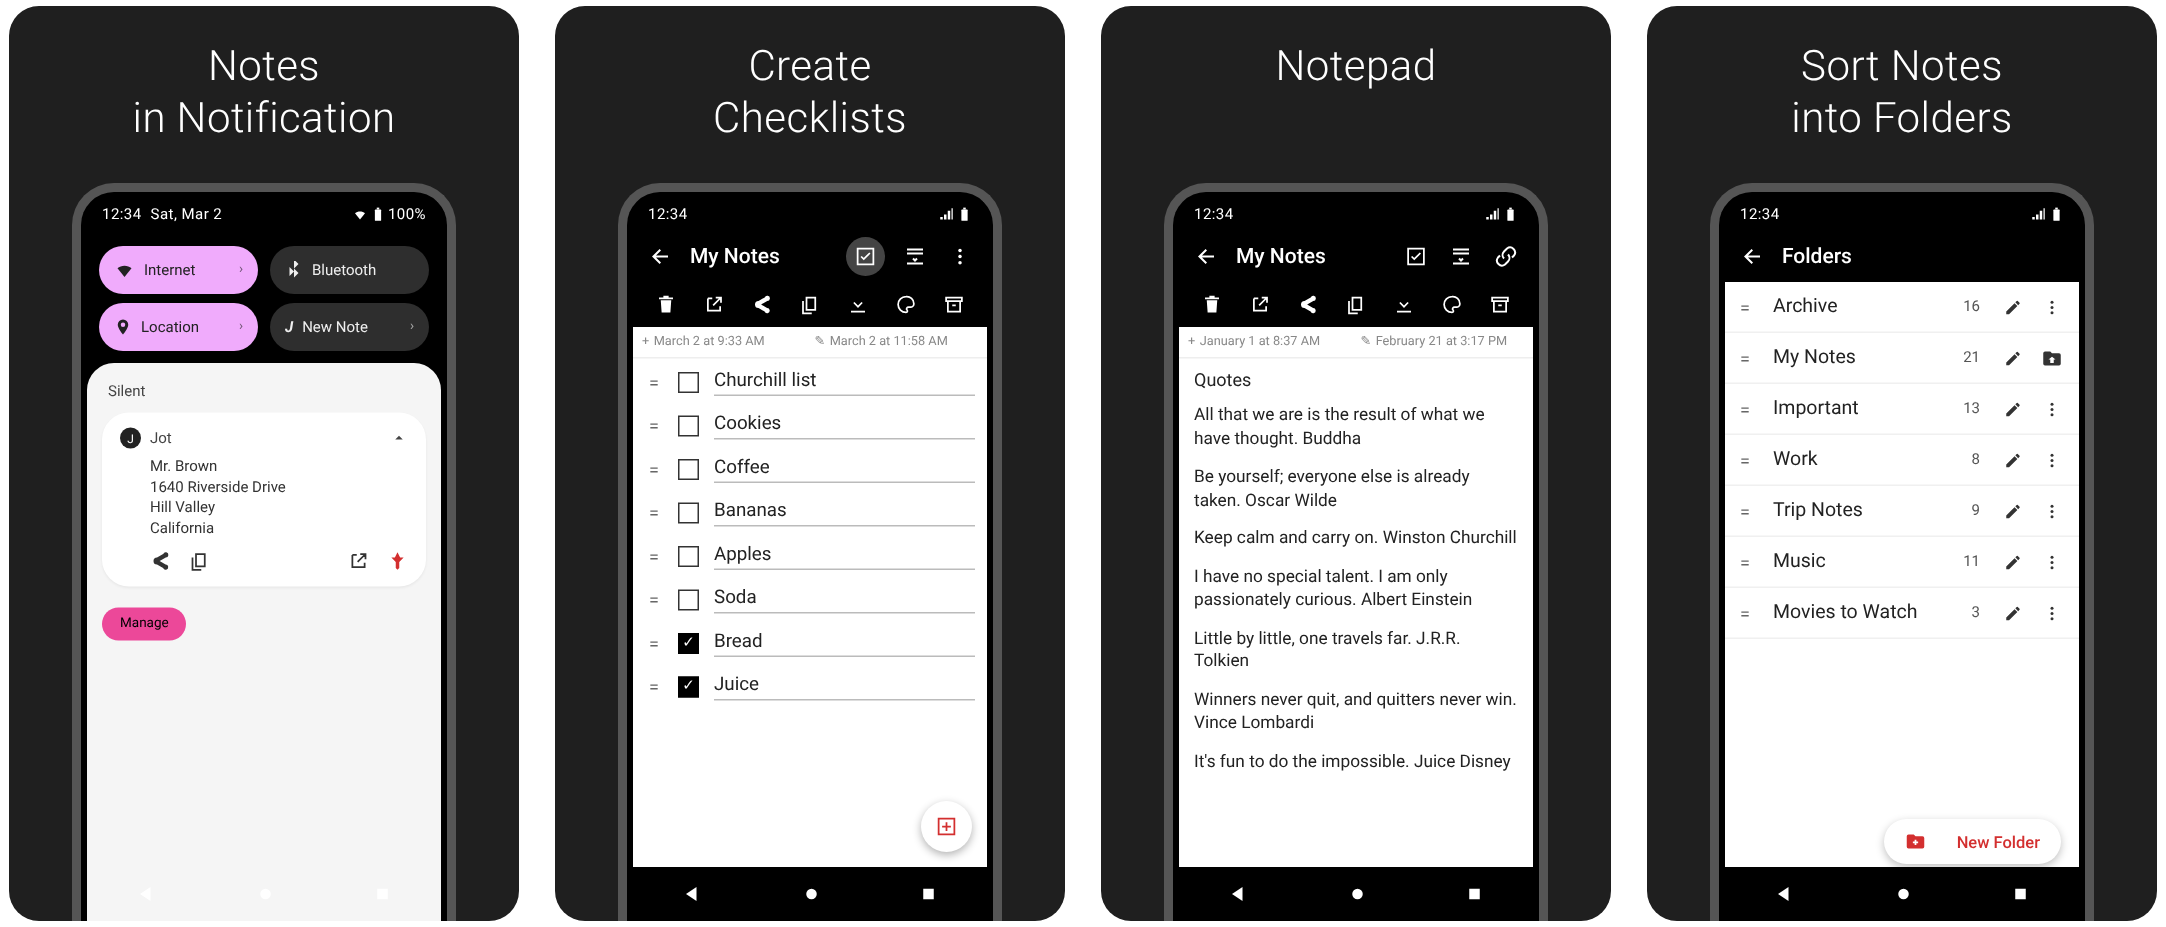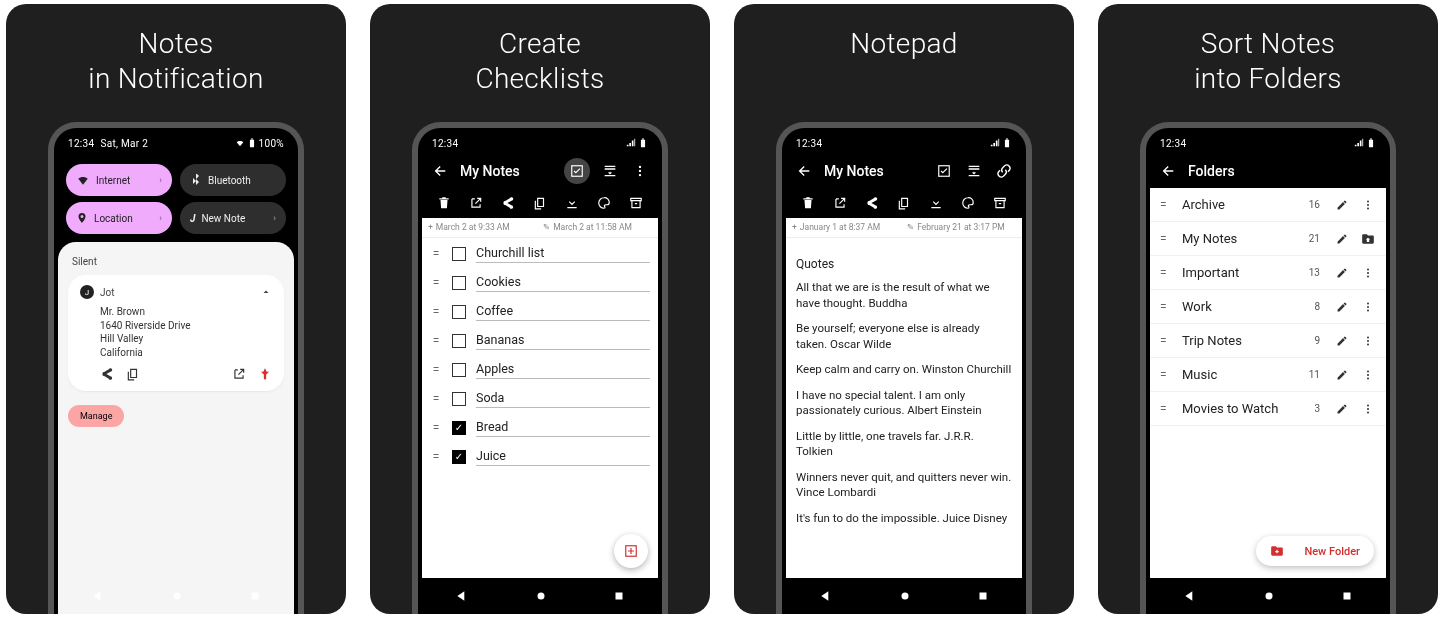--- a/index.html
+++ b/index.html
@@ -128,38 +128,38 @@
   .chk.checked { background:#000; border-color:#000; }
   .chk.checked::after { content:"✓"; color:#fff; font-size:10px; line-height:1;}
   .check-item .txt {
     font-size:12.5px; color:#222;
     border-bottom:1px solid #bbb;
     flex:1;
     padding-bottom:2px;
   }
   
   .note-body { padding:6px 10px; font-size:11.5px; color:#222; line-height:1.35; }
-  .note-title { margin-bottom:8px; font-size:12px;margin-top:12px; }
+  .note-title { margin-bottom:8px; font-size:12px; }
   .para { margin-bottom:10px; }
   
   .folder-row {
     display:flex;
     align-items:center;
     gap:10px;
     padding:9px 10px;
     border-bottom:1px solid #f0f0f0;
   }
   .folder-row .drag { color:#666; font-size:12px; width:12px; }
   .folder-row .name { flex:1; font-size:13px; color:#222; }
   .folder-row .count { font-size:10px; color:#555; margin-right:4px;}
   .folder-row .act { width:16px; display:flex; justify-content:center; }
   .new-folder-btn {
     position:absolute;
     right:12px;
-    bottom:48px;
+    bottom:38px;
     background:#fff;
     border-radius:18px;
     box-shadow:0 2px 6px rgba(0,0,0,.25);
     padding:8px 14px;
     display:flex;
     align-items:center;
     gap:20px;
     font-size:11px;
     color:#d32f2f;
     font-weight:500;
@@ -214,21 +214,21 @@
     box-shadow:0 1px 2px rgba(0,0,0,.06);
   }
   .notif-head { display:flex; align-items:center; gap:6px; font-size:10px; color:#444;}
   .notif-head .avatar { width:14px; height:14px; border-radius:50%; background:#222; color:#fff; font-size:8px; display:flex; align-items:center; justify-content:center;}
   .notif-head .exp { margin-left:auto; }
   .notif-body { font-size:10px; color:#333; margin-top:6px; line-height:1.35; padding-left:20px;}
   .notif-actions { display:flex; gap:12px; margin-top:8px; align-items:center; padding-left:20px;}
   .notif-actions .sp { flex:1; }
   .manage-chip {
     display:inline-block;
-    background:#fca5a5;
+    background:#ec4899;
     border-radius:14px;
     padding:6px 12px;
     font-size:9px;
     margin-top:14px;
   }
   svg { display:block; }
 </style>
 </head>
 <body>
 

